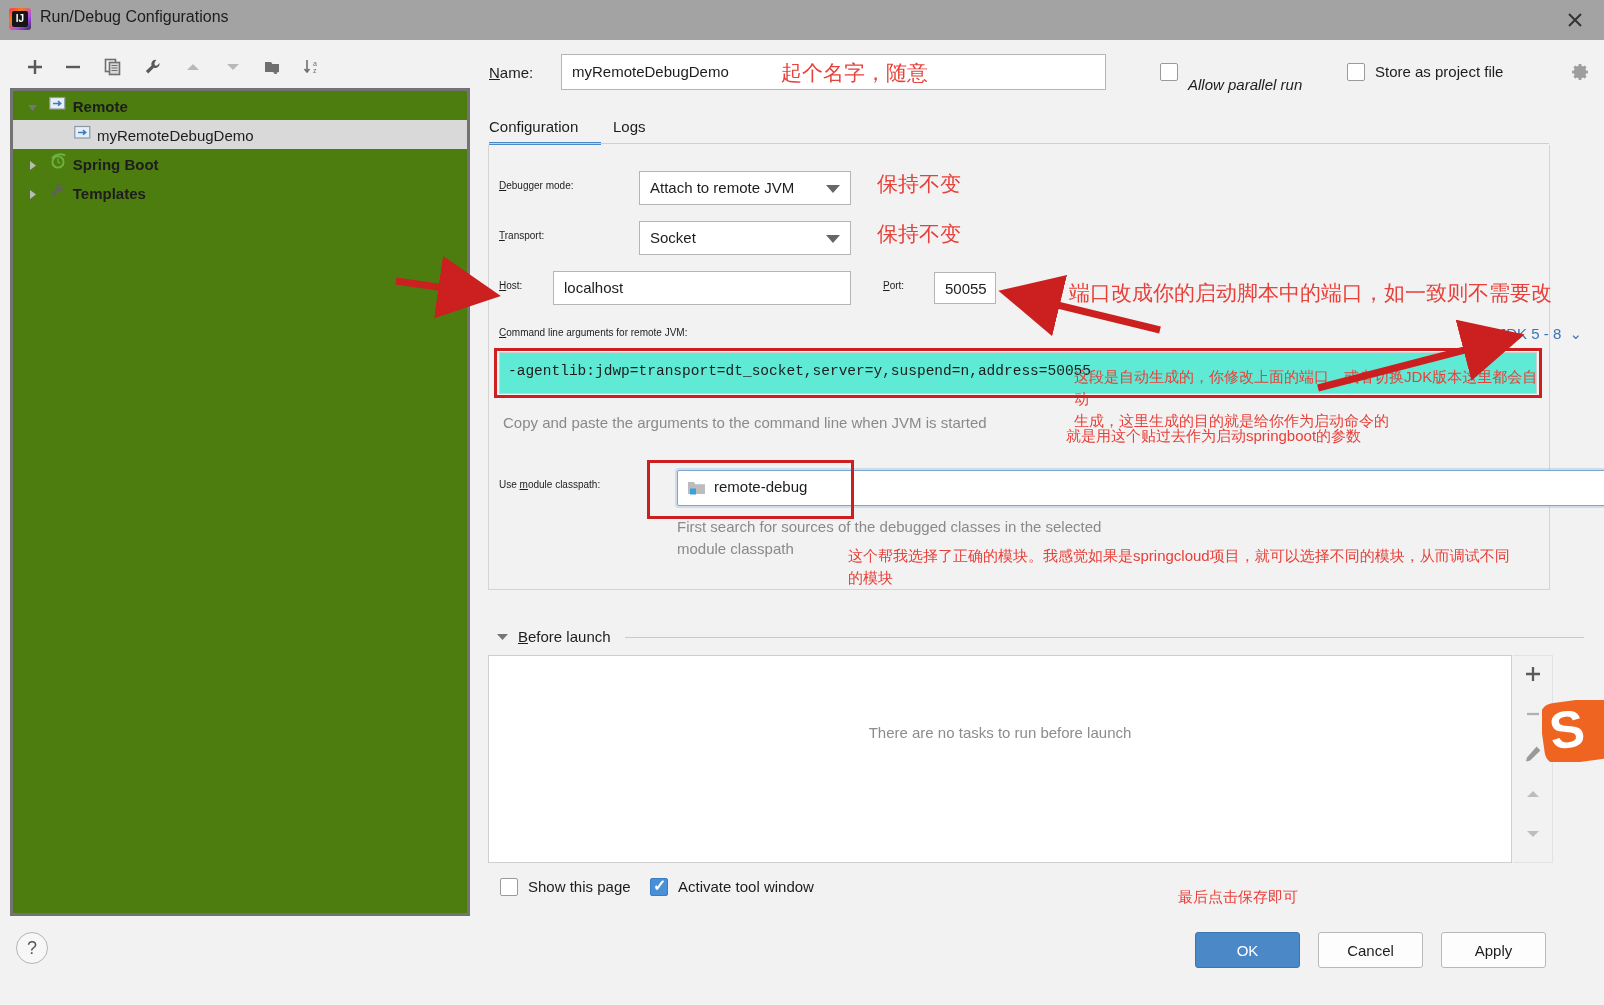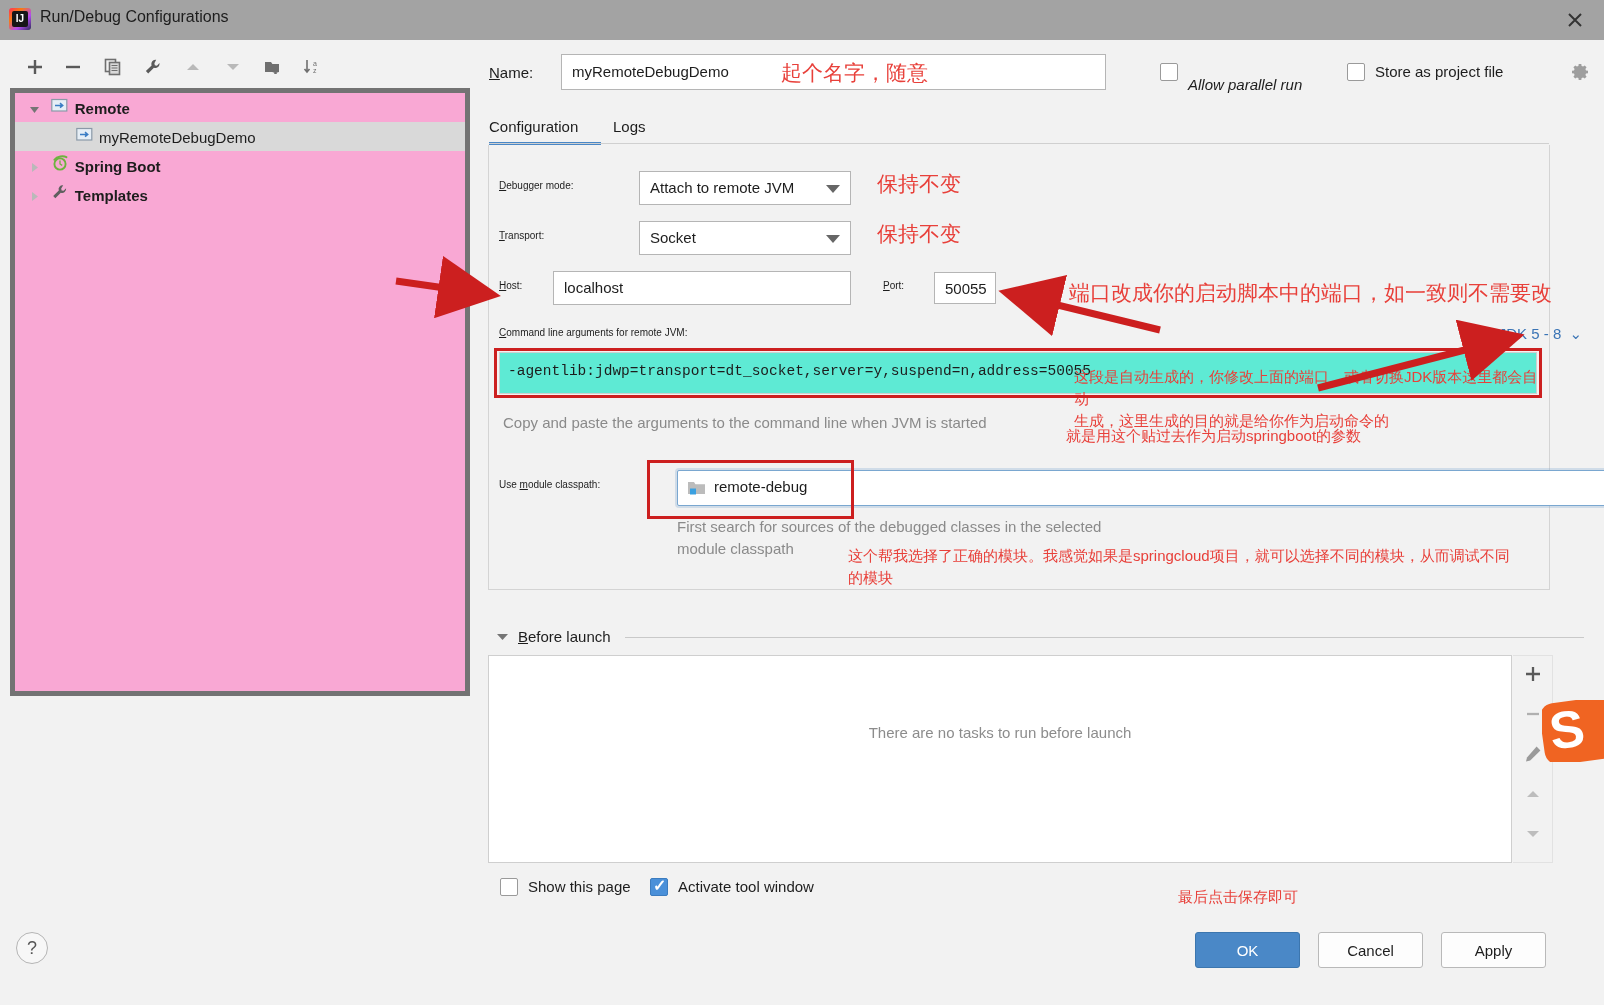--- a/index.html
+++ b/index.html
@@ -23,22 +23,22 @@
              color:#fff; font-size:10px; line-height:16px; text-align:center; font-weight:bold; border-radius:2px;}
   .title-text { position: absolute; left: 40px; top: 8px; font-size: 16px; color: #1d1d1d; }
   .close-btn { position: absolute; right: 14px; top: 6px; width: 30px; height: 28px; cursor: pointer; }
   .close-btn svg { display:block; }
 
   
   .left-toolbar { position: absolute; left: 10px; top: 52px; width: 460px; height: 34px; }
   .tb-icon { position: absolute; top: 0; width: 30px; height: 30px; cursor: pointer; }
   .tb-icon svg { display: block; margin: 6px auto; }
 
-  .tree-panel { position: absolute; left: 10px; top: 88px; width: 460px; height: 608px;
-                background: #f9a8d4; border: 5px solid #737373; overflow: hidden; }
+  .tree-panel { position: absolute; left: 10px; top: 88px; width: 460px; height: 828px;
+                background: #4d7c0f; border: 3px solid #737373; overflow: hidden; }
   .tree-row { position: relative; height: 29px; line-height: 29px; white-space: nowrap; cursor: pointer; }
   .tree-row.selected { background: #d9d9d9; }
   .tw { display:inline-block; width: 22px; text-align:center; vertical-align: middle; }
   .tw svg { vertical-align: middle; }
   .ticon { display:inline-block; width: 22px; vertical-align: middle; text-align:center; }
   .tlabel { display:inline-block; vertical-align: middle; font-size: 15px; }
   .tlabel.bold { font-weight: bold; }
 
   
   .name-label { position:absolute; left:489px; top:64px; font-size:15px; }

